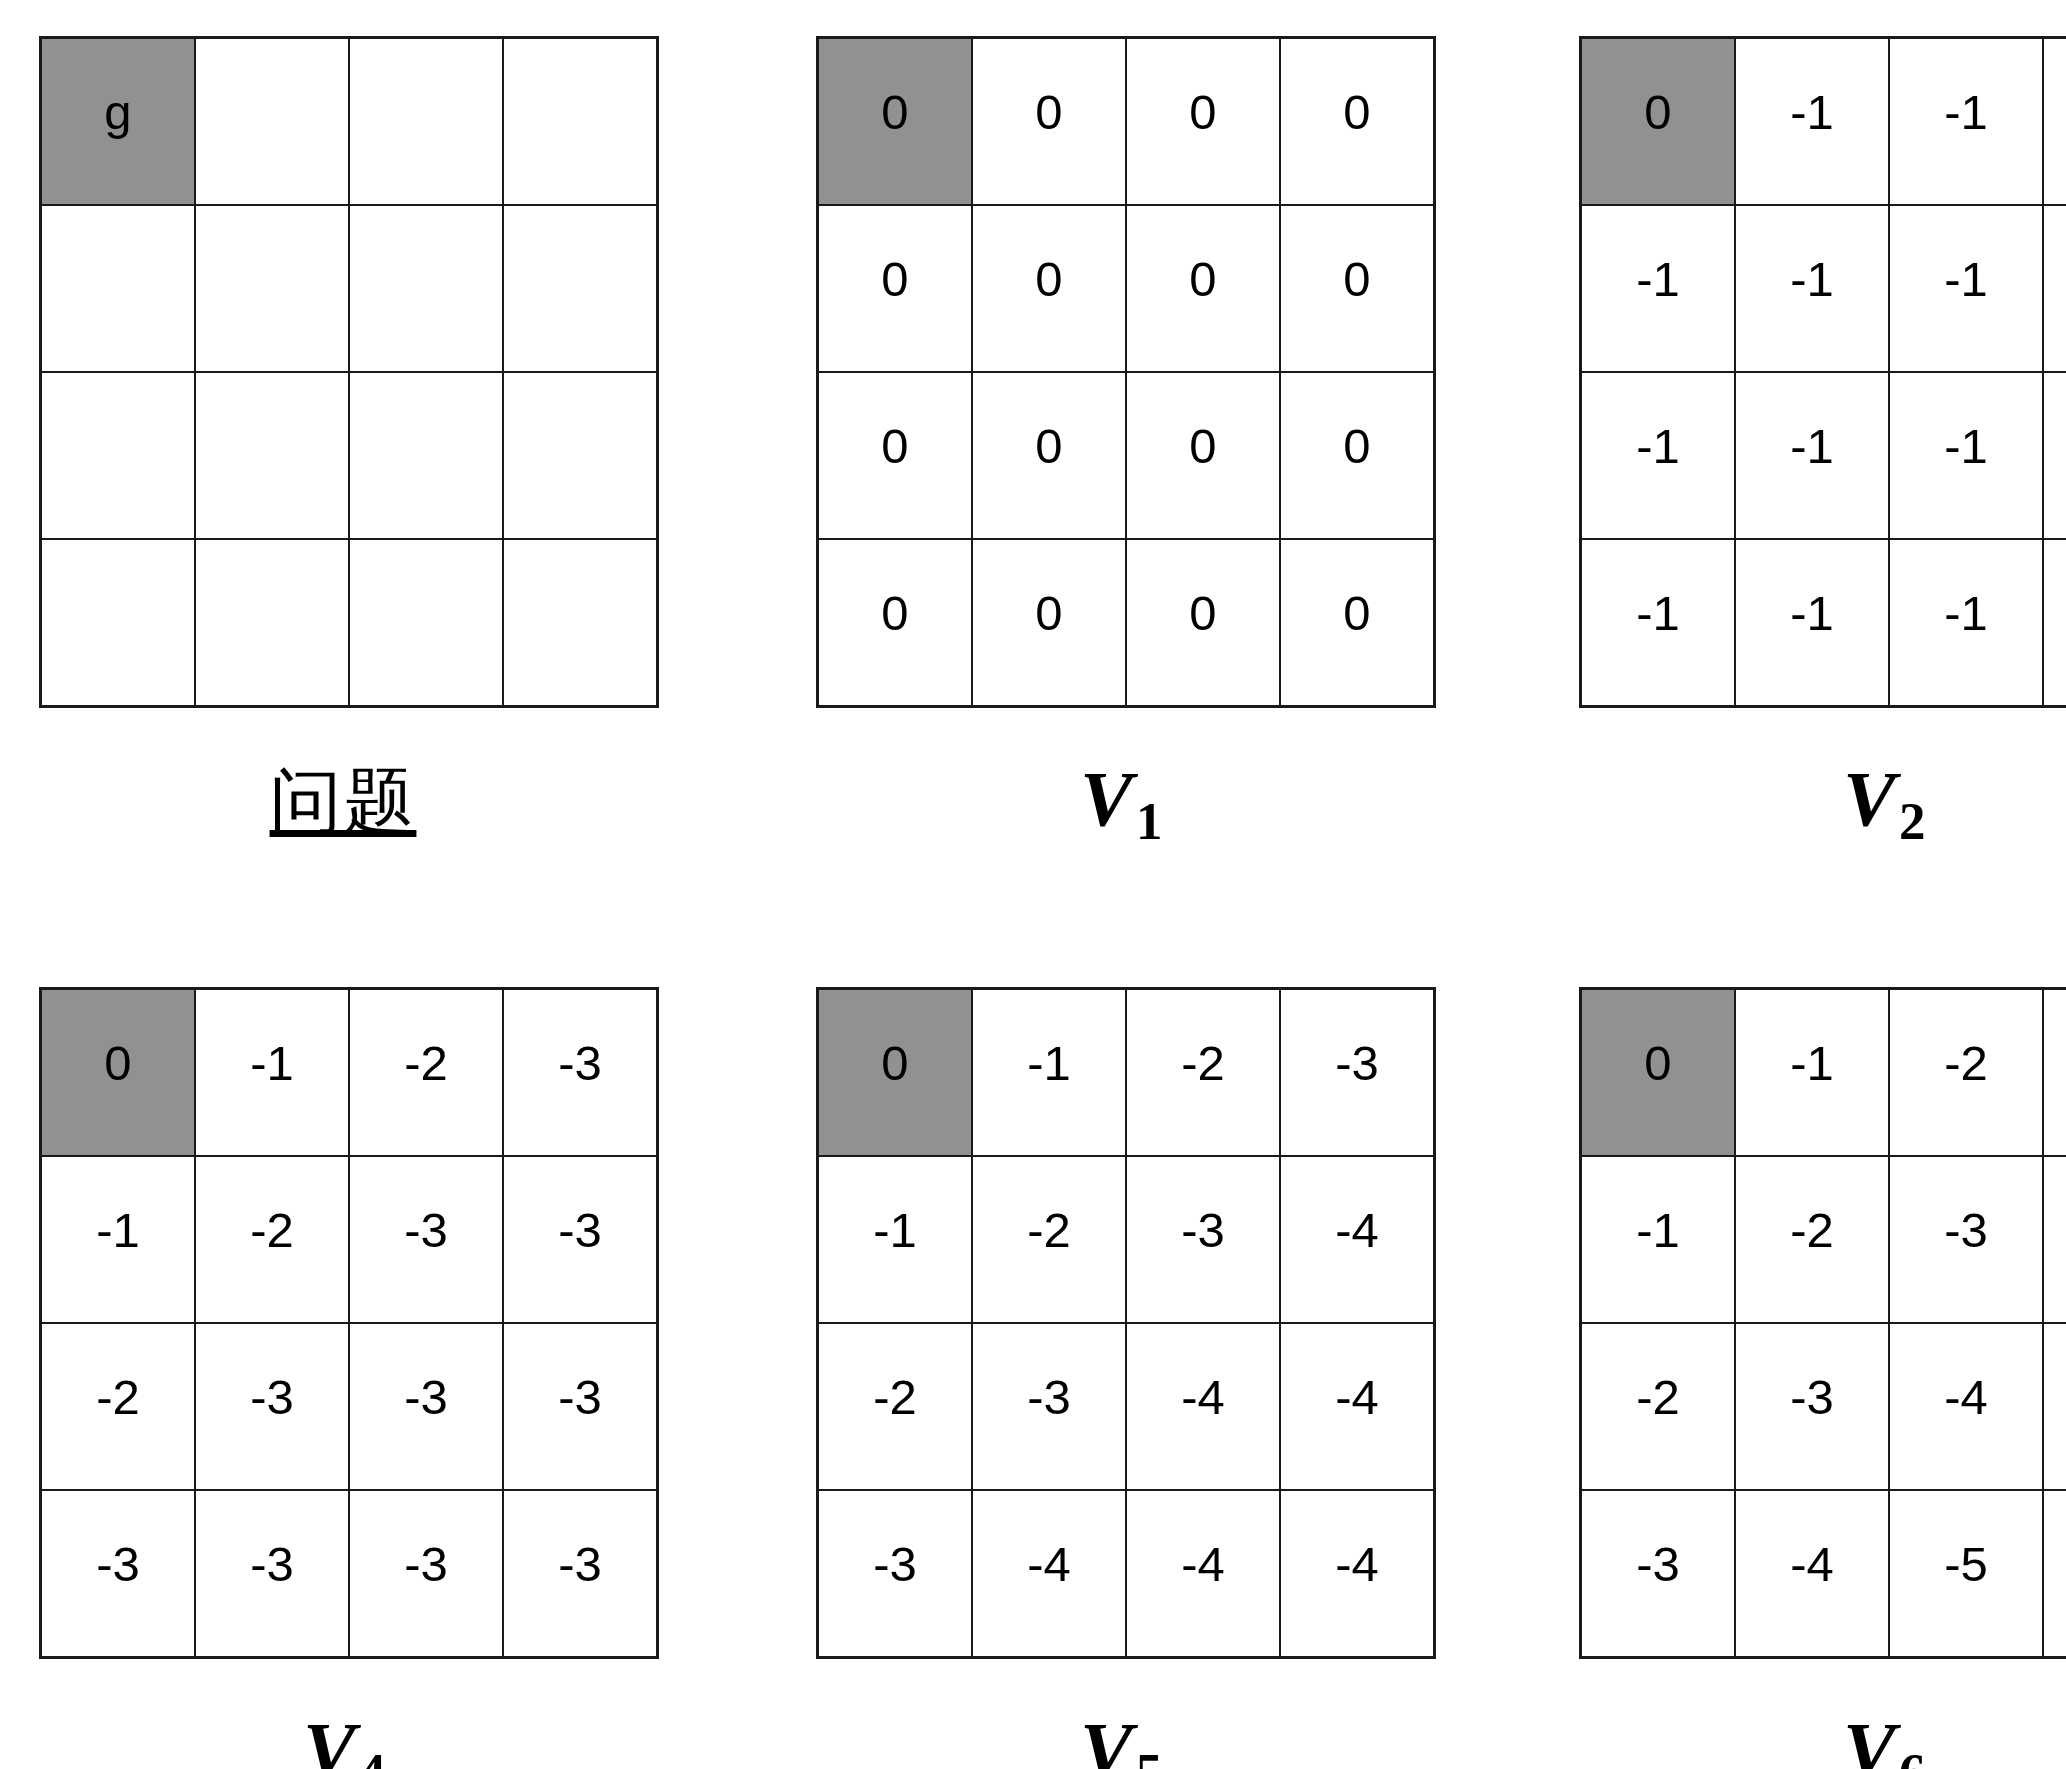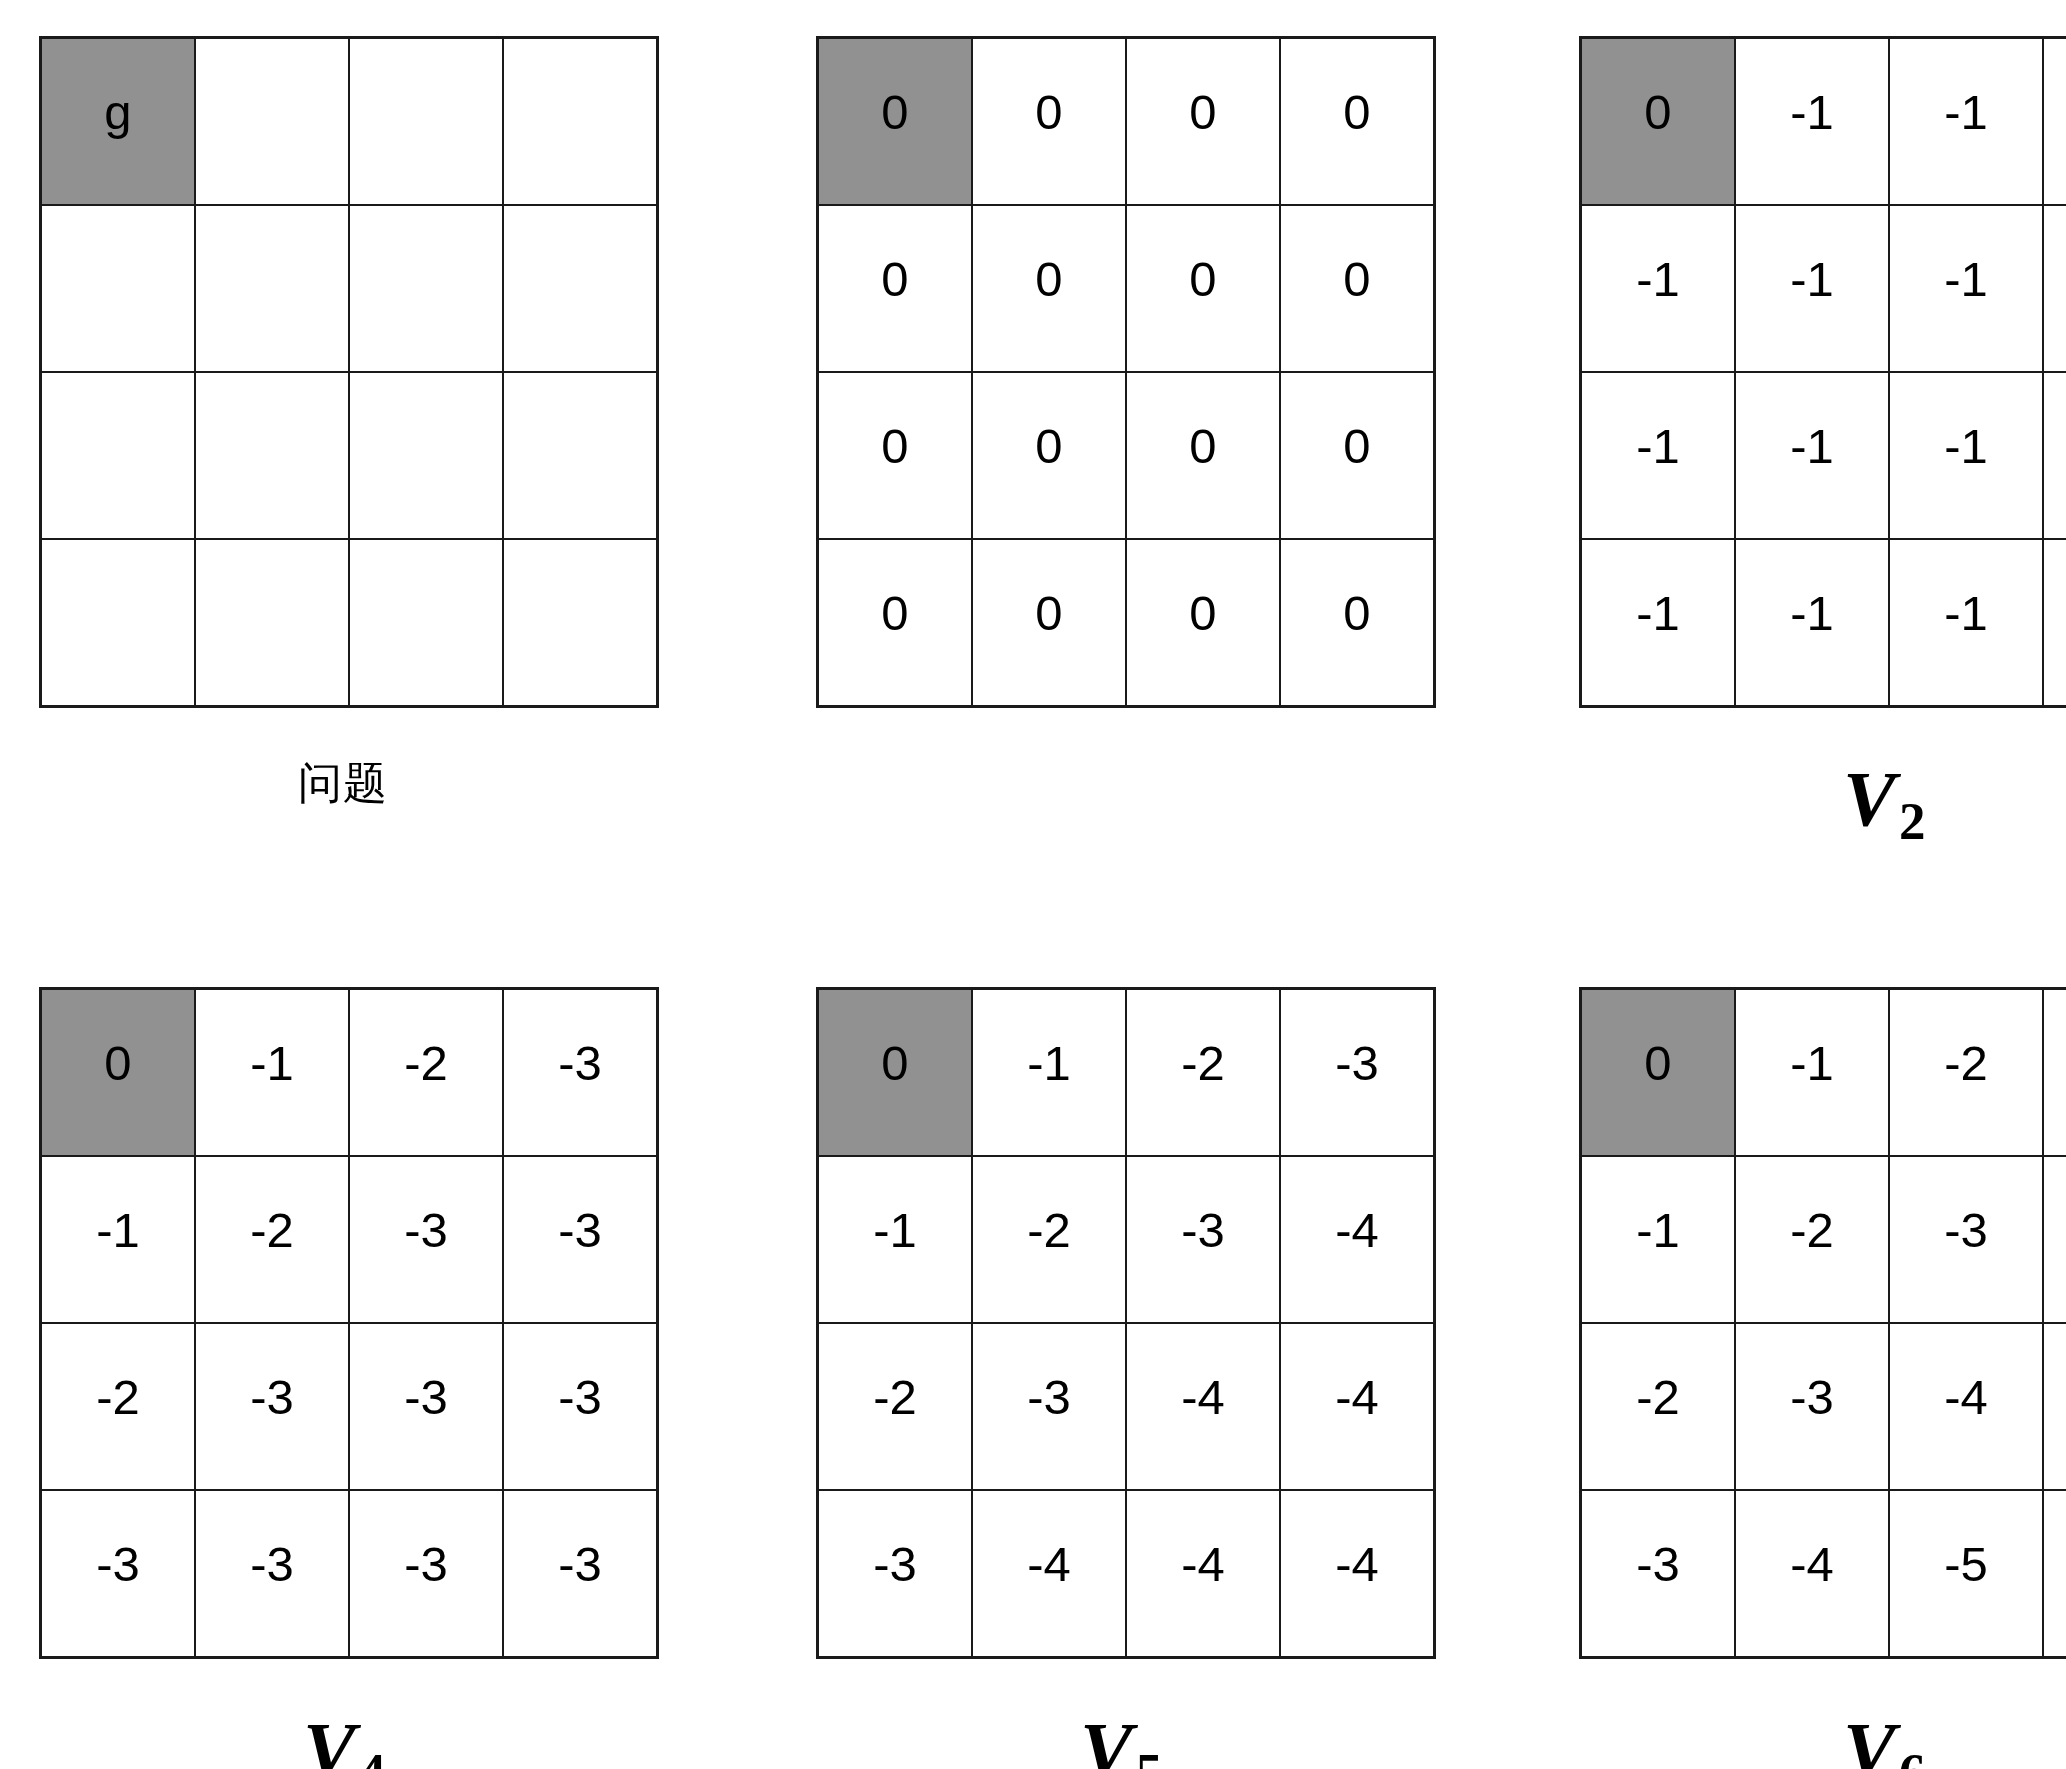--- a/index.html
+++ b/index.html
@@ -86,23 +86,24 @@
     font-style: normal;
     font-weight: bold;
     font-size: 53px;
     vertical-align: sub;
     position: relative;
     top: 11.6px;
     left: 2.5px;
   }
   .caption.cjk {
     font-family: "DejaVu Sans", "Liberation Sans", sans-serif;
-    font-size: 44px;
+    font-size: 72px;
     font-weight: 400;
     letter-spacing: 0.02em;
+    text-decoration: underline;
   }
 </style>
 </head>
 <body>
 
 <div class="panels">
     <div class="panel r0 c0">
       <table class="vgrid">
         <tbody>
           <tr>
@@ -155,20 +156,21 @@
             <td>0</td>
           </tr>
           <tr>
             <td>0</td>
             <td>0</td>
             <td>0</td>
             <td>0</td>
           </tr>
         </tbody>
       </table>
+      <div class="caption"><span class="vsym">V</span><span class="vsub">1</span></div>
     </div>
     <div class="panel r0 c2">
       <table class="vgrid">
         <tbody>
           <tr>
             <td class="shaded">0</td>
             <td>-1</td>
             <td>-1</td>
             <td>-1</td>
           </tr>

